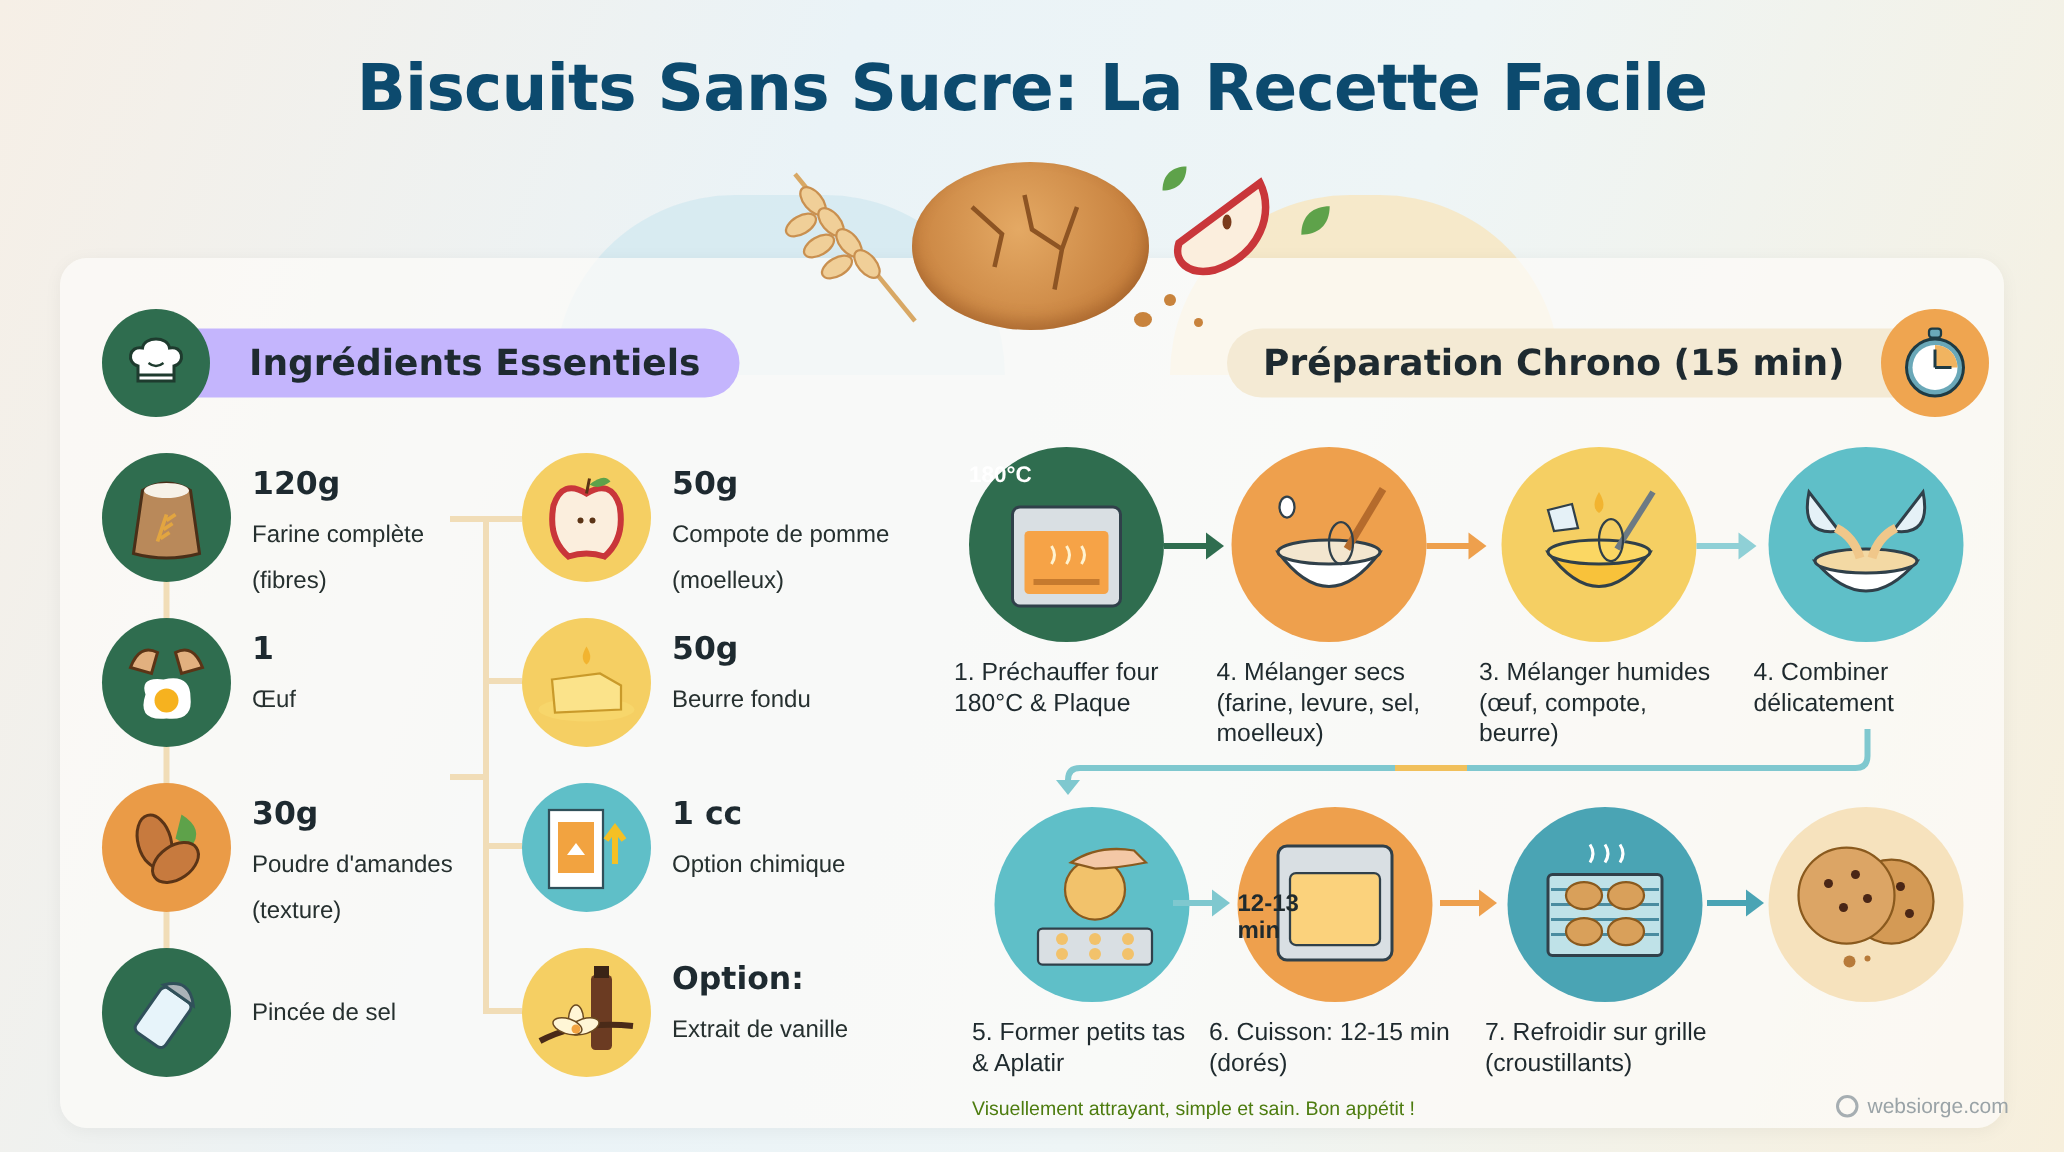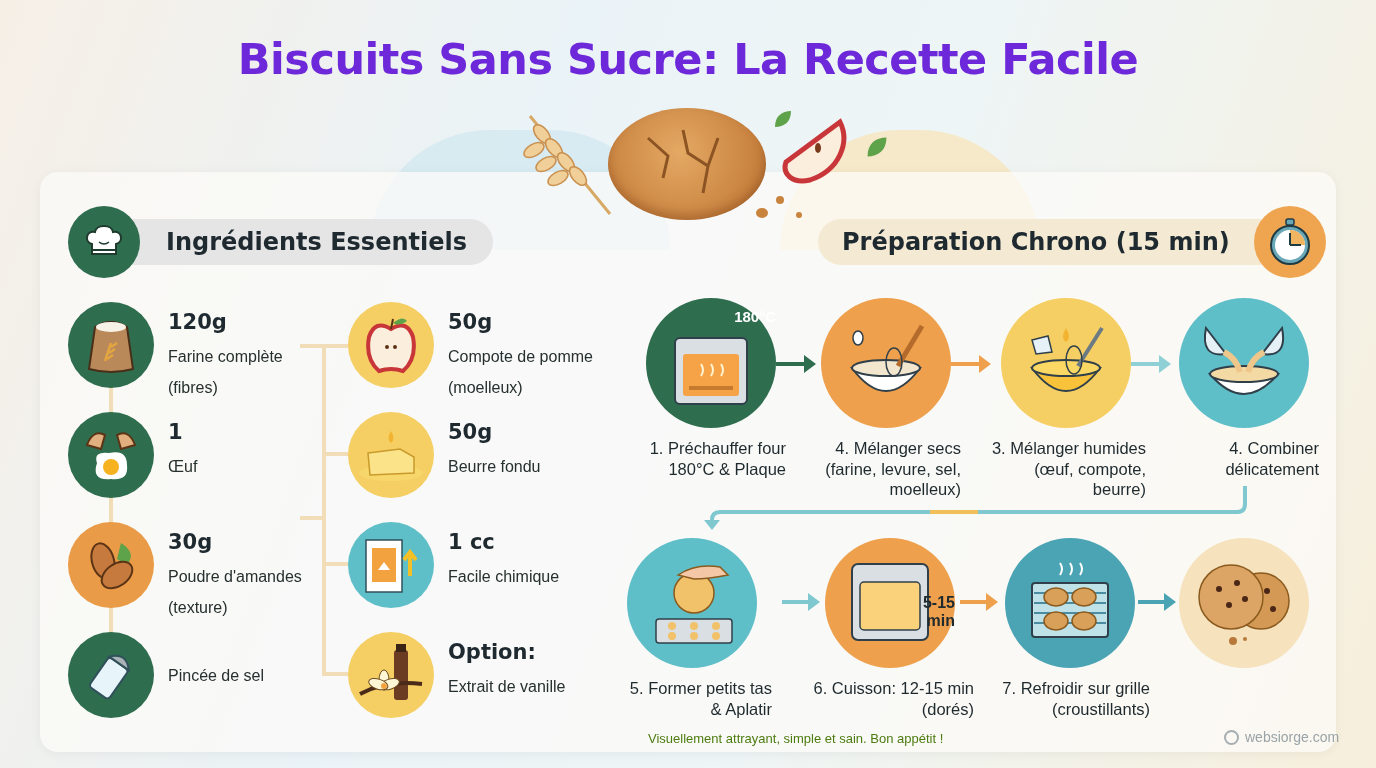--- a/index.html
+++ b/index.html
@@ -6,21 +6,21 @@
   html, body { width: 1376px; height: 768px; overflow: hidden; }
   body {
     font-family: "Liberation Sans", "DejaVu Sans", sans-serif;
     color: #1f2a2e;
     background: linear-gradient(110deg, #f6efe6 0%, #eaf3f7 35%, #eef5f6 60%, #f7efdc 100%);
     position: relative;
   }
   .title {
     position: absolute; left: 0; top: 34px; width: 1376px; text-align: center;
     font-family: "DejaVu Sans", sans-serif; font-weight: bold; font-size: 43px;
-    color: #6d28d9; letter-spacing: -0.5px;
+    color: #0c4a6e; letter-spacing: -0.5px;
   }
   .arc-blue { position: absolute; left: 370px; top: 130px; width: 300px; height: 120px; border-radius: 150px 150px 0 0; background: #d6eaf1; opacity: .9; }
   .arc-yellow { position: absolute; left: 780px; top: 130px; width: 260px; height: 120px; border-radius: 130px 130px 0 0; background: #f6e8c5; opacity: .9; }
   .card {
     position: absolute; left: 40px; top: 172px; width: 1296px; height: 580px;
     background: rgba(252,251,248,.75); border-radius: 18px;
     box-shadow: 0 2px 12px rgba(0,0,0,.05);
   }
   .hero { position: absolute; left: 520px; top: 100px; width: 400px; height: 120px; }
   .cookie-big {
@@ -31,40 +31,40 @@
   .wheat { position: absolute; left: 0; top: 10px; width: 95px; height: 110px; }
   .apple-slice { position: absolute; left: 260px; top: 18px; width: 72px; height: 66px; }
   .crumb { position: absolute; border-radius: 50%; background: #c8833d; }
 
   .sec-header { position: absolute; display: flex; align-items: center; }
   .pill {
     height: 46px; border-radius: 23px; display: flex; align-items: center;
     font-family: "DejaVu Sans", sans-serif; font-weight: bold; font-size: 24px; color: #1e2a30;
   }
   .ing-header { left: 68px; top: 206px; }
-  .ing-header .pill { background: #e5e5e5; padding: 0 26px 0 88px; margin-left: -62px; position: relative; z-index: 0; }
+  .ing-header .pill { background: #c4b5fd; padding: 0 26px 0 88px; margin-left: -62px; position: relative; z-index: 0; }
   .prep-header { left: 818px; top: 206px; }
   .prep-header .pill { background: #f4ead4; padding: 0 86px 0 24px; margin-right: -62px; }
   .badge-circle {
     width: 72px; height: 72px; border-radius: 50%; position: relative; z-index: 1;
     display: flex; align-items: center; justify-content: center;
   }
 
   .ing { position: absolute; display: flex; align-items: flex-start; }
   .ing .ic {
     width: 86px; height: 86px; border-radius: 50%; flex: none;
     display: flex; align-items: center; justify-content: center;
   }
   .ing .txt { margin-left: 14px; margin-top: 8px; line-height: 1.2; }
   .ing .qty { font-family: "DejaVu Sans", sans-serif; font-weight: bold; font-size: 21px; color: #1e2a30; }
   .ing .name { font-size: 16px; color: #26302f; margin-top: 12px; }
   .ing .name.only { margin-top: 26px; }
   .conn { position: absolute; background: #f1ddb7; }
 
-  .step { position: absolute; text-align: right; }
+  .step { position: absolute; text-align: left; }
   .step .ic {
     width: 130px; height: 130px; border-radius: 50%; margin: 0 auto;
     display: flex; align-items: center; justify-content: center; position: relative;
   }
   .step .lbl { font-size: 16.5px; color: #1f2a2e; line-height: 1.25; margin-top: 10px; }
   .arrow { position: absolute; height: 4px; }
   .arrow::after {
     content: ""; position: absolute; right: -10px; top: -7px;
     border-left: 12px solid; border-left-color: inherit;
     border-top: 9px solid transparent; border-bottom: 9px solid transparent;
@@ -239,21 +239,21 @@
   <div class="ic" style="background:#5fbfc8">
     <svg width="62" height="66" viewBox="0 0 62 66">
         <rect x="6" y="8" width="36" height="52" fill="#fff" stroke="#30505a" stroke-width="1.5"></rect>
         <rect x="12" y="16" width="24" height="34" fill="#f2a340"></rect>
         <path d="M18 38 L24 30 L30 38 Z" fill="#fff"></path>
         <path d="M50 44 L50 22 M44 28 L50 20 L56 28" stroke="#f4c025" stroke-width="4" fill="none"></path>
       </svg>
   </div>
   <div class="txt">
     <div class="qty">1 cc</div>
-    <div class="name">Facile chimique</div>
+    <div class="name">Option chimique</div>
   </div>
 </div>
 <div class="ing" style="left:348px;top:632px">
   <div class="ic" style="background:#f5cf63">
     <svg width="70" height="70" viewBox="0 0 70 70">
         <rect x="38" y="10" width="14" height="50" rx="3" fill="#6b3b22"></rect>
         <rect x="40" y="4" width="10" height="8" fill="#3b2416"></rect>
         <path d="M4 54 Q30 40 66 44" stroke="#4a2a18" stroke-width="4" fill="none"></path>
         <g fill="#fff6d6" stroke="#6b4a20" stroke-width="1">
           <ellipse cx="28" cy="40" rx="5" ry="10"></ellipse>
@@ -338,21 +338,21 @@
     <div>délicatement</div>
   </div>
 </div>
 
 <svg style="position:absolute;left:700px;top:484px" width="560" height="48" viewBox="0 0 560 48">
   <path d="M545 2 L545 20 Q545 28 537 28 L20 28 Q12 28 12 36 L12 40" stroke="#7fc8cf" stroke-width="4" fill="none"></path>
   <rect x="230" y="26" width="48" height="4" fill="#f1c05b"></rect>
   <path d="M4 36 L12 46 L20 36 Z" fill="#7fc8cf"></path>
 </svg>
 
-<div class="step" style="left:612px;top:538px;width:160px">
+<div class="step" style="left:648px;top:538px;width:160px">
   <div class="ic" style="background:#5fbfc8">
     <svg width="100" height="100" viewBox="0 0 100 100">
         <circle cx="52" cy="40" r="20" fill="#f2c26b" stroke="#8a5a1e" stroke-width="1.5"></circle>
         <path d="M36 22 Q54 10 78 14 L86 22 Q66 26 52 26 Z" fill="#f4c8a6" stroke="#8a5a1e" stroke-width="1.5"></path>
         <rect x="14" y="66" width="76" height="24" rx="3" fill="#d9dfe3" stroke="#30404a" stroke-width="1.5"></rect>
         <g fill="#f2c26b">
           <circle cx="30" cy="73" r="4"></circle>
           <circle cx="52" cy="73" r="4"></circle>
           <circle cx="74" cy="73" r="4"></circle>
           <circle cx="30" cy="83" r="4"></circle>
@@ -368,21 +368,21 @@
 </div>
 <div class="arrow" style="left:782px;top:600px;width:28px;background:#7fc8cf;border-color:#7fc8cf"></div>
 
 <div class="step" style="left:806px;top:538px;width:168px">
   <div class="ic" style="background:#eea04d">
     <svg width="84" height="84" viewBox="0 0 84 84" style="position:absolute;left:23px;top:22px">
         <rect x="4" y="4" width="76" height="76" rx="6" fill="#d9dfe3" stroke="#30404a" stroke-width="2"></rect>
         <rect x="12" y="22" width="60" height="48" rx="4" fill="#fbd27c" stroke="#30404a" stroke-width="1.5"></rect>
       </svg>
     <div style="position:absolute;top:56px;width:100%;font-weight:bold;font-size:16px;line-height:1.1;color:#1f2a2e">
-      <div>5-15</div>
+      <div>12-13</div>
       <div>min</div>
     </div>
   </div>
   <div class="lbl">
     <div>6. Cuisson: 12-15 min</div>
     <div>(dorés)</div>
   </div>
 </div>
 <div class="arrow" style="left:960px;top:600px;width:28px;background:#eea04d;border-color:#eea04d"></div>
 

